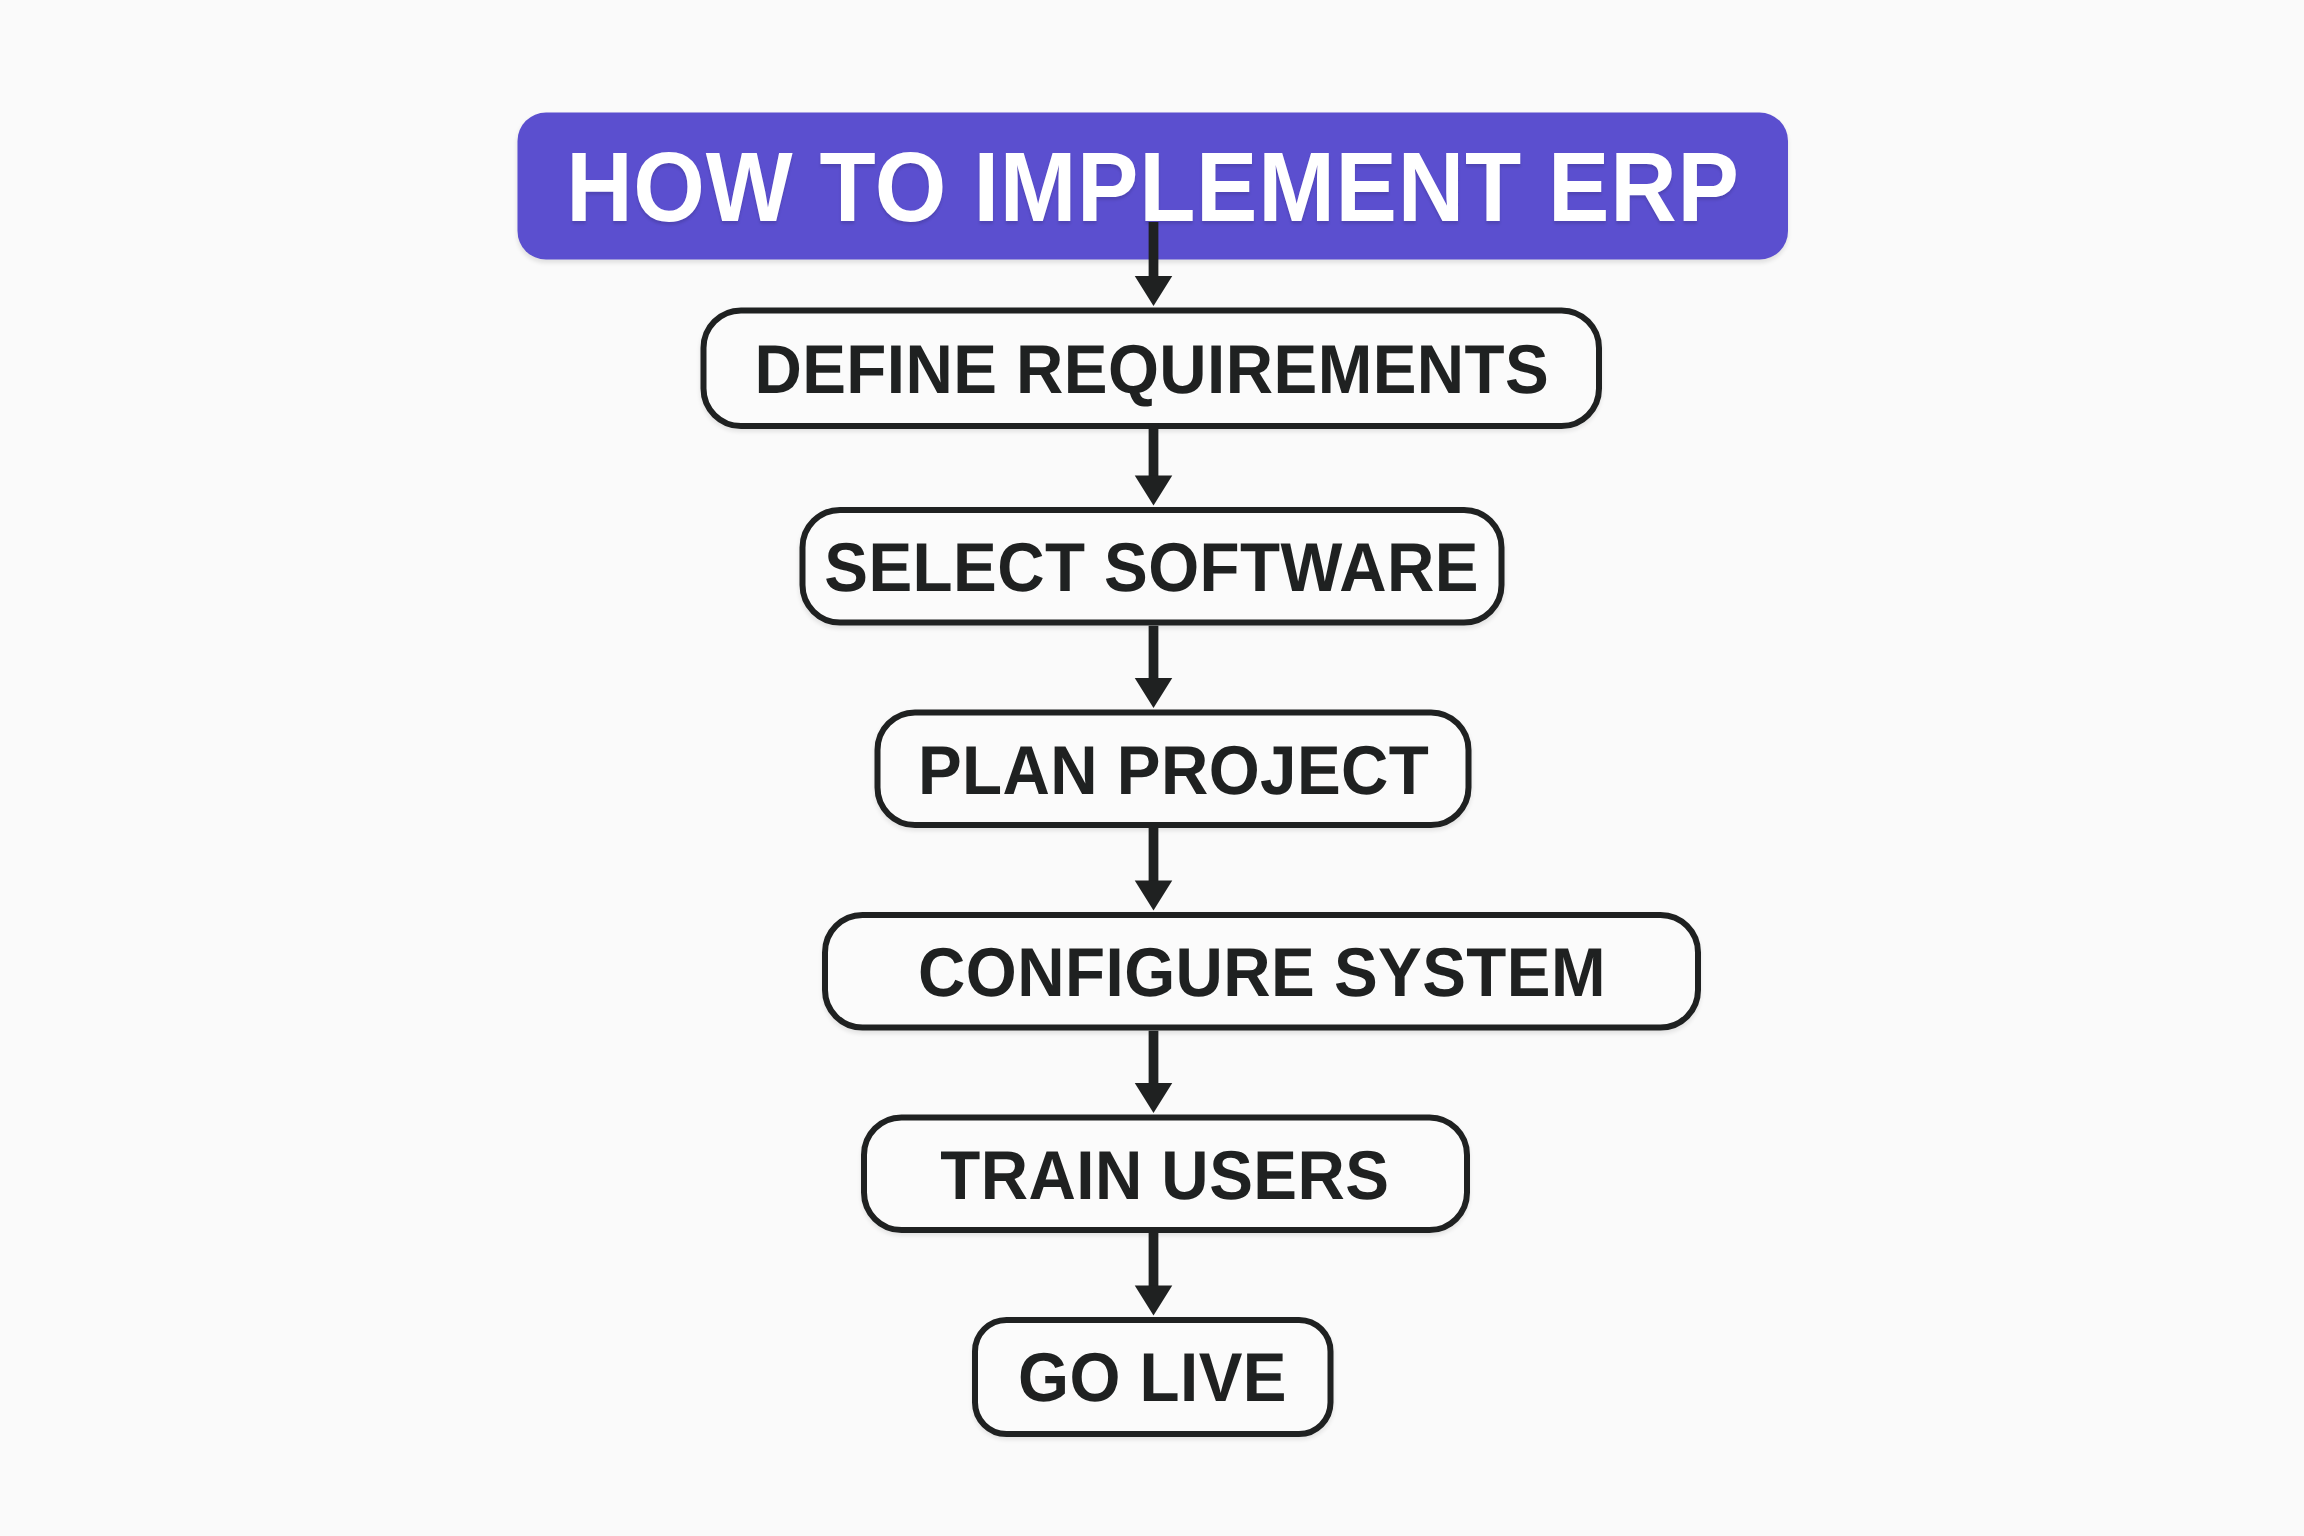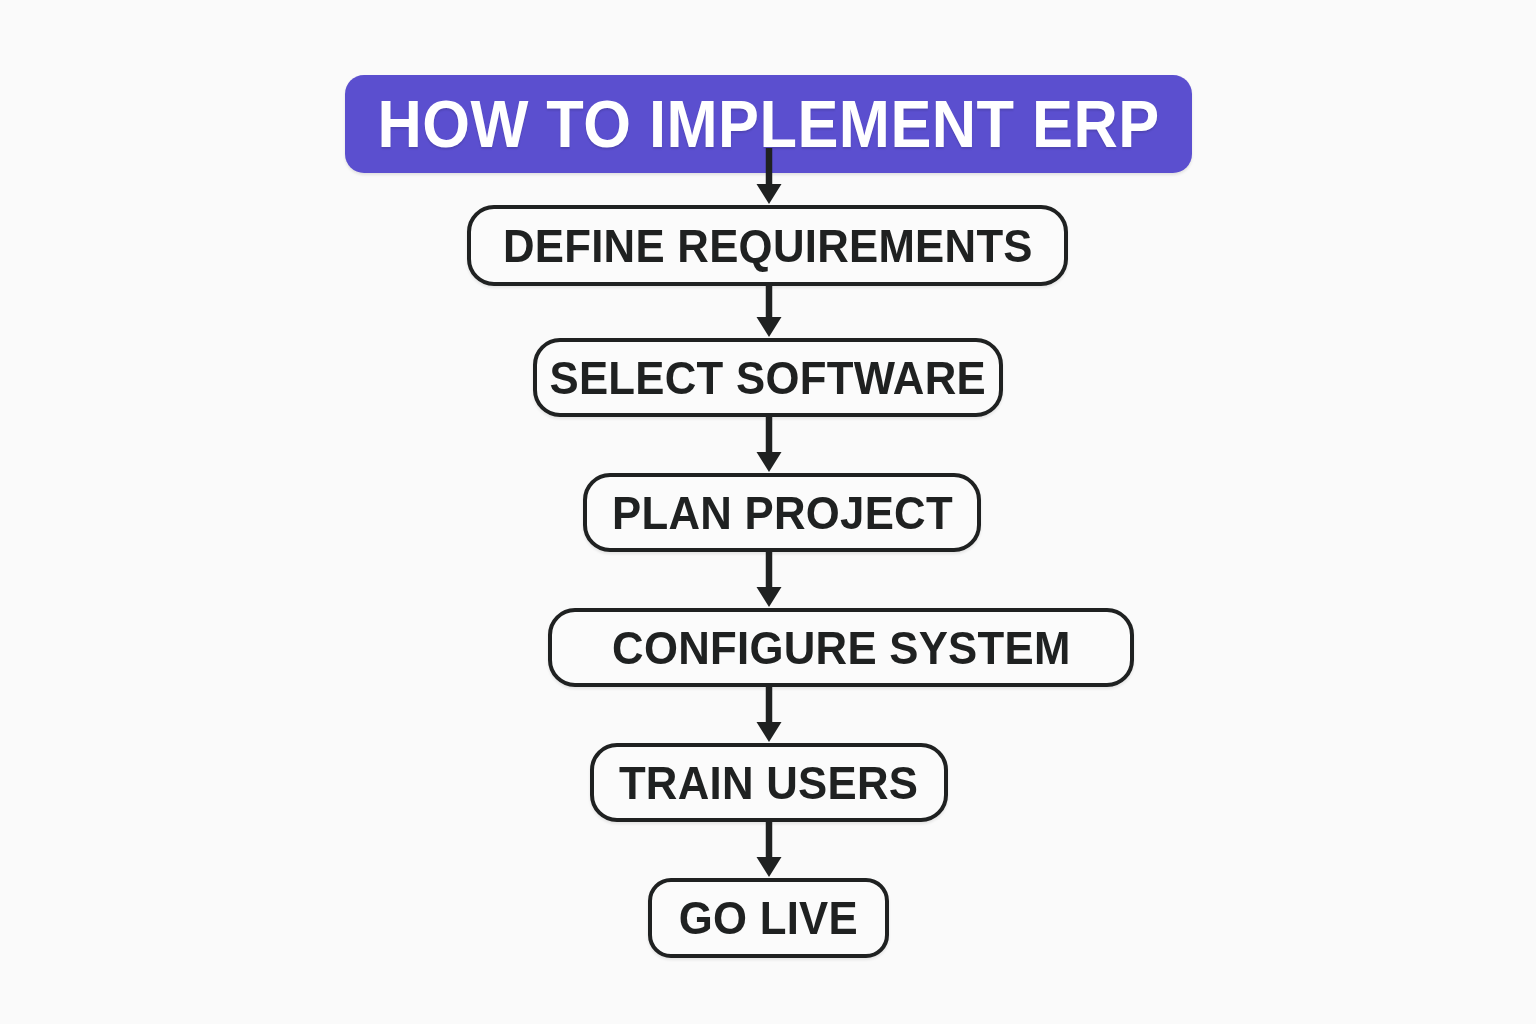--- a/index.html
+++ b/index.html
@@ -134,21 +134,21 @@
     <span class="node-label">CONFIGURE SYSTEM</span>
   </div>
 
   <div class="arrow" style="top:687px; height:56px;">
     <svg width="28" height="56" viewBox="0 0 28 56">
       <line x1="14" y1="0" x2="14" y2="41" stroke="#1f2121" stroke-width="6.5"></line>
       <polygon points="14,55 1.5,35 26.5,35" fill="#1f2121"></polygon>
     </svg>
   </div>
 
-  <div class="node" style="left:590px; top:743px; width:358px; height:79px;">
+  <div class="node" style="left:574px; top:743px; width:406px; height:79px;">
     <span class="node-label">TRAIN USERS</span>
   </div>
 
   <div class="arrow" style="top:822px; height:56px;">
     <svg width="28" height="56" viewBox="0 0 28 56">
       <line x1="14" y1="0" x2="14" y2="41" stroke="#1f2121" stroke-width="6.5"></line>
       <polygon points="14,55 1.5,35 26.5,35" fill="#1f2121"></polygon>
     </svg>
   </div>
 

